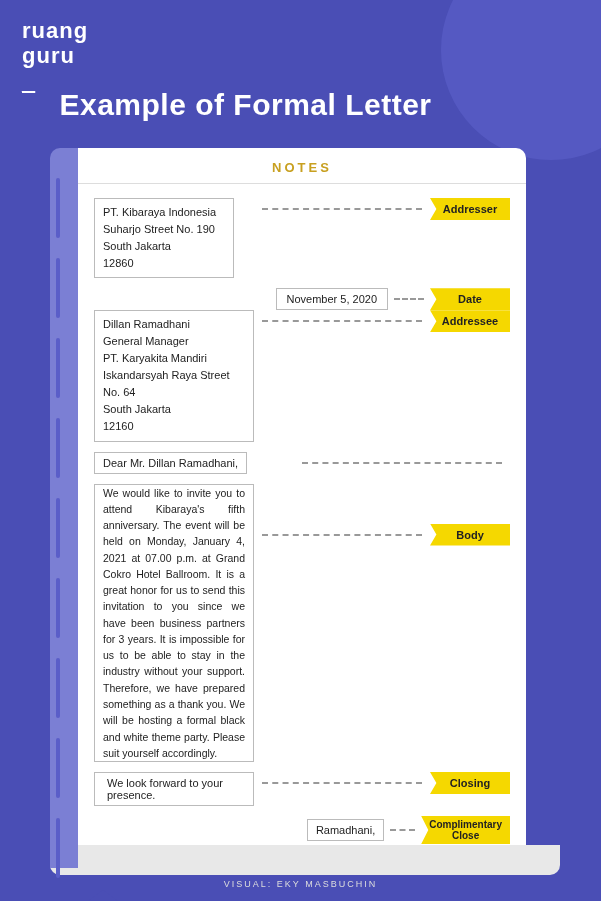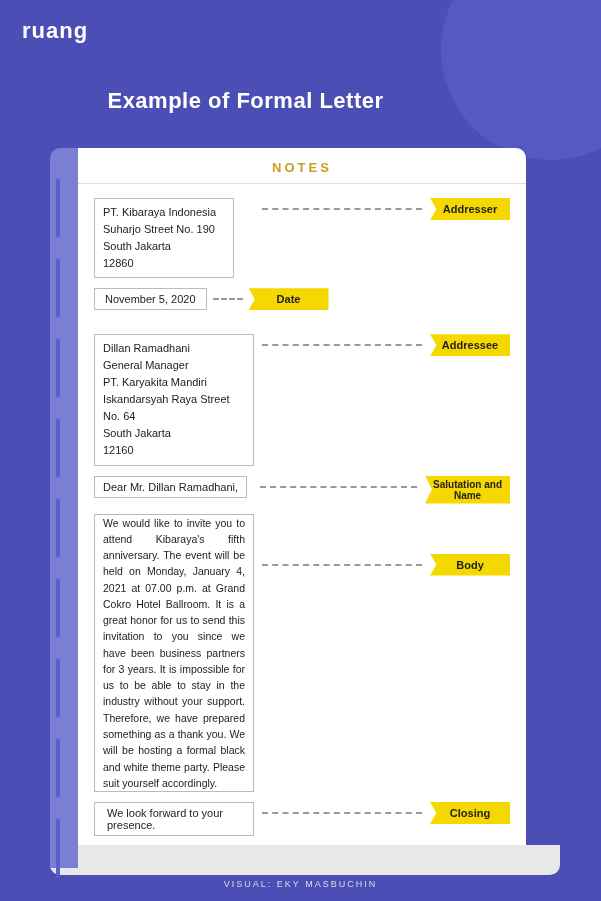--- a/index.html
+++ b/index.html
@@ -40,21 +40,21 @@
     }
 
     
     .page-title {
       position: absolute;
       top: 88px;
       left: 0;
       width: 491px;
       text-align: center;
       color: white;
-      font-size: 22px;
+      font-size: 30px;
       font-weight: 900;
       letter-spacing: 0.5px;
     }
 
     
     .spine {
       position: absolute;
       top: 148px;
       left: 50px;
       width: 28px;
@@ -160,22 +160,23 @@
       font-size: 11px;
       line-height: 1.55;
       border: 1px solid #bbb;
       padding: 5px 8px;
       color: #222;
     }
 
     
     .date-row {
       display: flex;
+      justify-content: flex-end;
       align-items: center;
-      margin-bottom: 24px;
+      margin-bottom: 0;
     }
     .date-content {
       display: flex;
       align-items: center;
     }
     .date-box {
       border: 1px solid #bbb;
       padding: 4px 10px;
       font-size: 11px;
       color: #222;
@@ -257,20 +258,21 @@
       border-radius: 0 0 10px 10px;
     }
   </style>
 </head>
 <body>
 
 <div class="bg-circle"></div>
 
 <div class="logo">
   <span>ruang</span>
+  <span>guru<span style="text-decoration:underline; text-decoration-color: white;">_</span></span>
 </div>
 
 <h1 class="page-title">Example of Formal Letter</h1>
 
 <div class="spine">
   <div class="spine-line" style="top:30px; height:60px;"></div>
   <div class="spine-line" style="top:110px; height:60px;"></div>
   <div class="spine-line" style="top:190px; height:60px;"></div>
   <div class="spine-line" style="top:270px; height:60px;"></div>
   <div class="spine-line" style="top:350px; height:60px;"></div>
@@ -320,21 +322,20 @@
       </div>
       <div class="dashed-line"></div>
       <div class="label-badge">Addressee</div>
     </div>
 
     <div class="section-row">
       <div class="section-content">
         <div class="salutation-box">Dear Mr. Dillan Ramadhani,</div>
       </div>
       <div class="dashed-line"></div>
-      <div class="label-badge" style="white-space: normal; text-align:center; padding: 3px 8px; font-size: 10px;">Salutation and<br>Name</div>
     </div>
 
     <div class="section-row">
       <div class="section-content">
         <div class="body-text">We would like to invite you to attend Kibaraya's fifth anniversary. The event will be held on Monday, January 4, 2021 at 07.00 p.m. at Grand Cokro Hotel Ballroom. It is a great honor for us to send this invitation to you since we have been business partners for 3 years. It is impossible for us to be able to stay in the industry without your support. Therefore, we have prepared something as a thank you. We will be hosting a formal black and white theme party. Please suit yourself accordingly.</div>
       </div>
       <div class="dashed-line" style="margin-top: 50px;"></div>
       <div class="label-badge" style="margin-top: 40px;">Body</div>
     </div>
 

